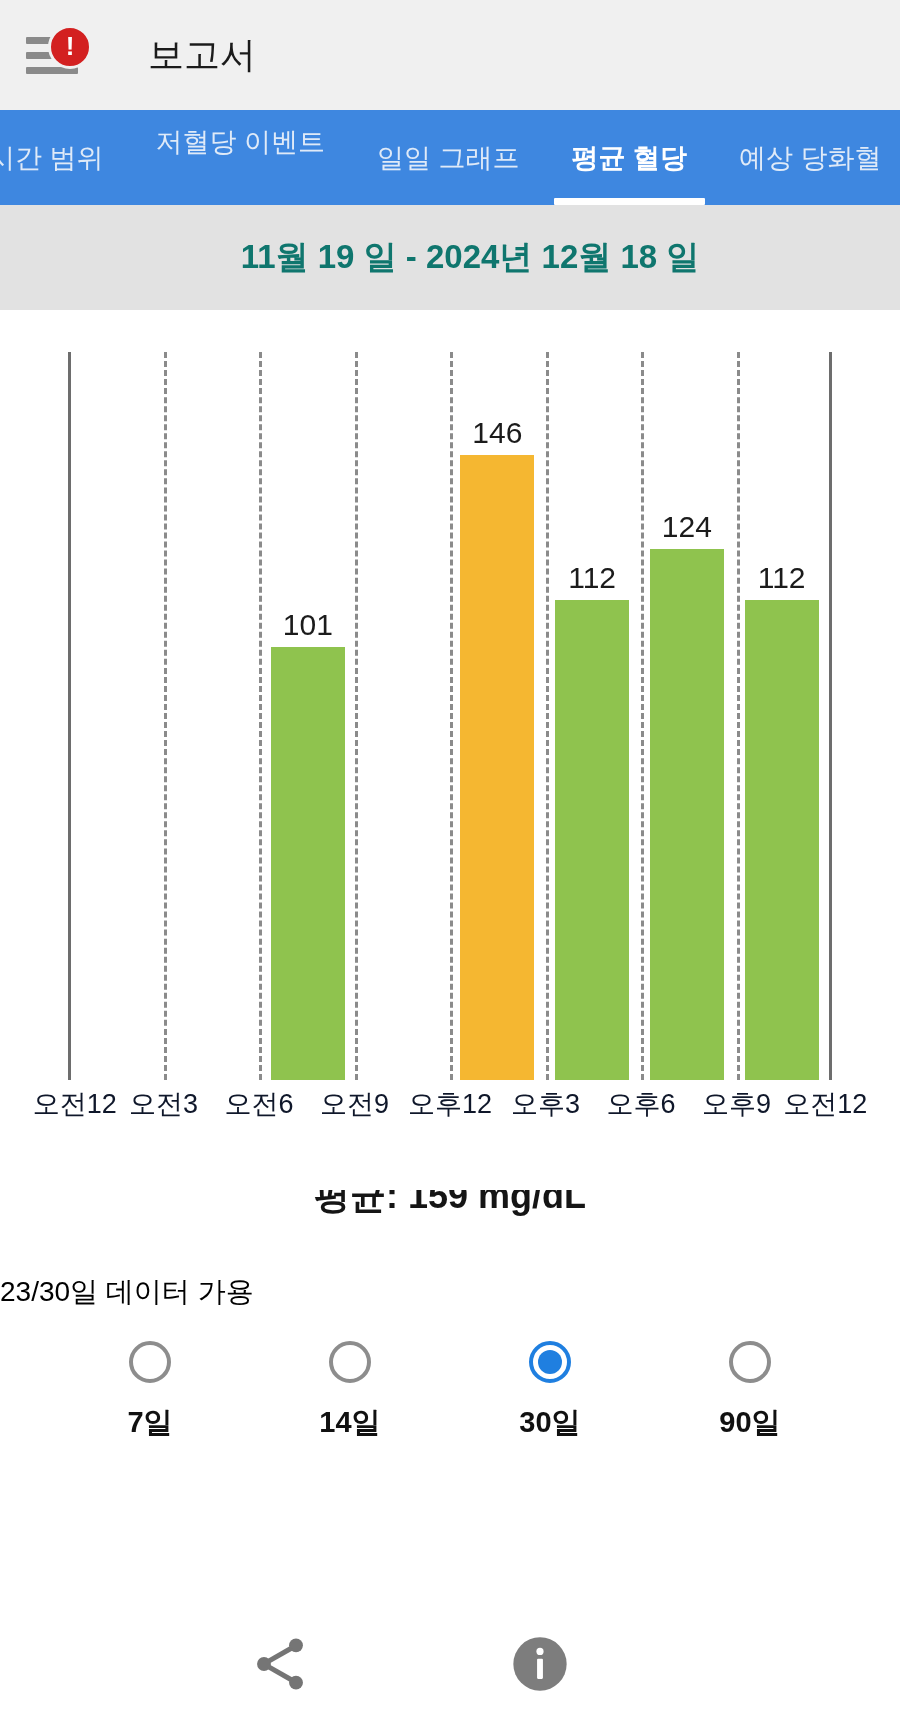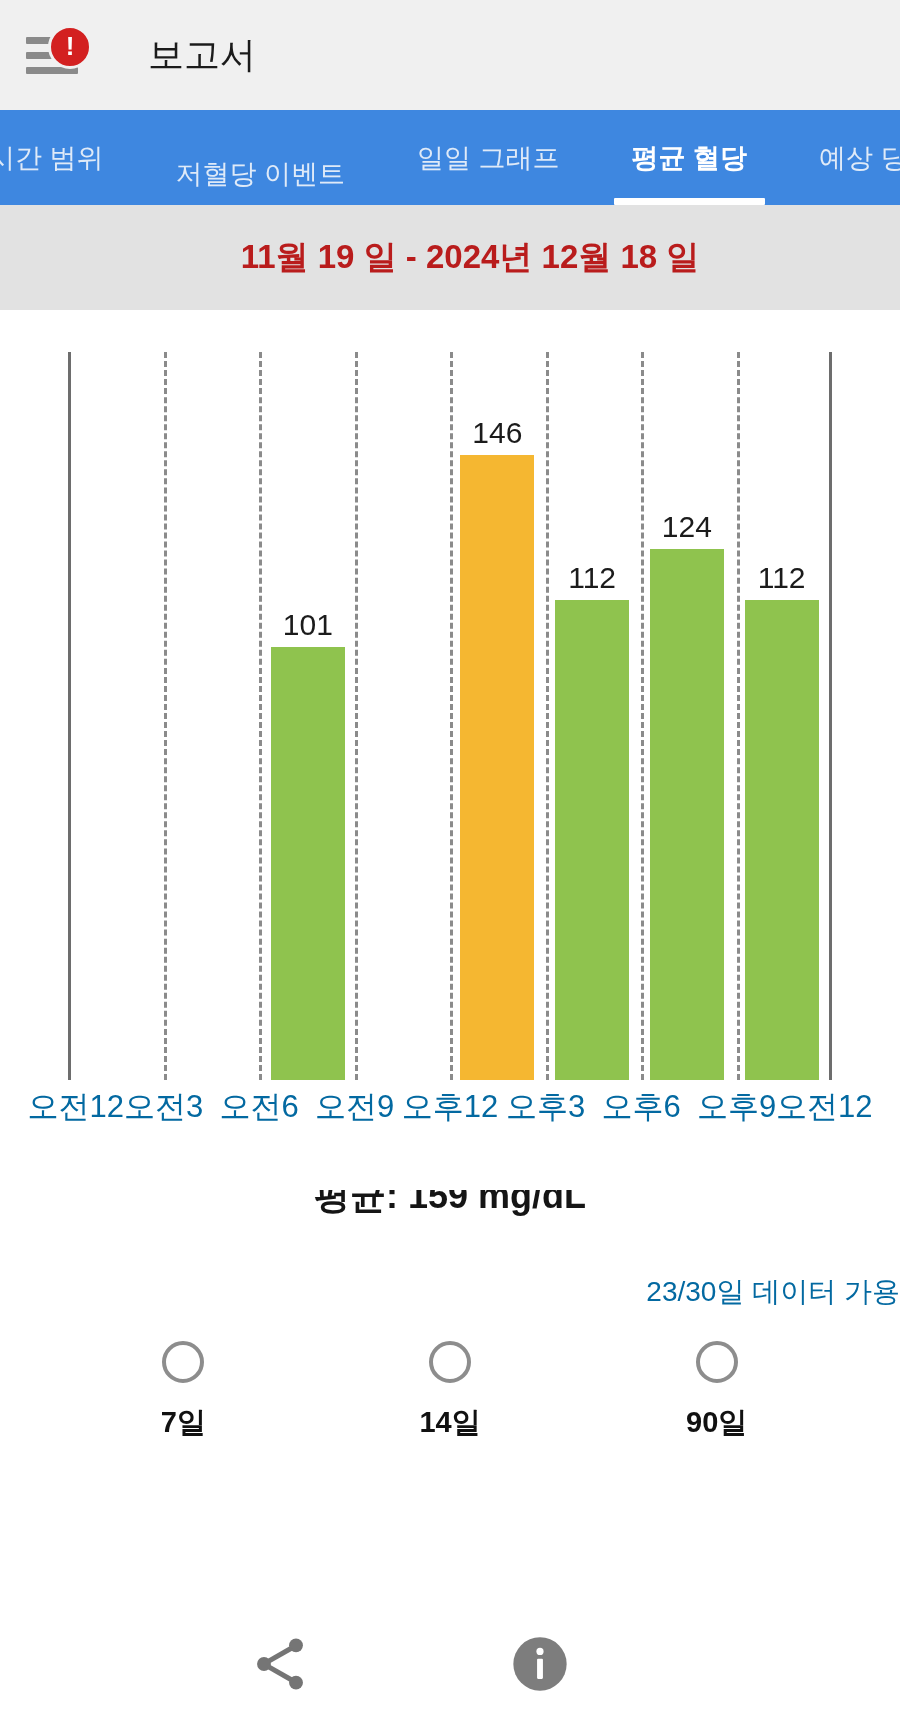--- a/index.html
+++ b/index.html
@@ -39,43 +39,43 @@
     font-family:"Liberation Sans",sans-serif;margin-top:-2px;
   }
   .appbar-title{
     margin-left:58px;font-size:36px;color:#1b1b1b;
     letter-spacing:0px;
   }
 
   
   .tabbar{
     height:95px;background:#3e87e0;
-    display:flex;align-items:flex-start;
-    position:relative;overflow:hidden;gap:20px;
+    display:flex;align-items:flex-end;
+    position:relative;overflow:hidden;
   }
   .tab{
     color:#dfeaf8;font-size:27px;white-space:nowrap;
     display:flex;align-items:center;justify-content:center;
     height:100%;position:relative;cursor:pointer;
   }
   .tab.t0{margin-left:-38px;padding:0 26px;}
   .tab.t1{padding:16px 26px;}
   .tab.t2{padding:0 26px;color:#ffffff;font-weight:bold;}
   .tab.t3{padding:0 26px;}
   .tab.t4{padding:0 26px;}
   .tab.active::after{
     content:"";position:absolute;left:8px;right:8px;bottom:0;
     height:7px;background:#ffffff;border-radius:1px;
   }
 
   
   .date-header{
     height:105px;background:#e2e2e2;
     display:flex;align-items:center;justify-content:center;
-    font-size:33px;font-weight:bold;color:#b91c1c;padding-left:40px;
+    font-size:33px;font-weight:bold;color:#0f766e;padding-left:40px;
   }
 
   
   .chart-wrap{
     position:relative;background:#ffffff;
     height:880px;
   }
   .plot{
     position:absolute;left:68px;right:68px;top:42px;bottom:110px;
   }
@@ -97,33 +97,33 @@
     align-items:center;
   }
   .bar-val{
     font-size:30px;color:#1b1b1b;margin-bottom:7px;line-height:1;
   }
   .bar-rect{width:100%;}
   .xlabels{
     position:absolute;left:68px;right:68px;bottom:58px;height:46px;
   }
   .xlab{
-    position:absolute;font-size:31px;color:#0369a1;white-space:nowrap;
+    position:absolute;font-size:27px;color:#0f172a;white-space:nowrap;
     transform:translateX(-50%);
   }
 
   
   .avg-line{
     text-align:center;font-size:36px;font-weight:bold;color:#151515;
     margin-top:-18px;
   }
 
   
   .avail{
-    text-align:right;font-size:28px;color:#0369a1;margin-top:52px;
+    text-align:left;font-size:28px;color:#000000;margin-top:52px;
   }
 
   
   .radios{
     display:flex;margin-top:30px;padding:0 50px;box-sizing:border-box;
   }
   .radio-item{
     flex:1;display:flex;flex-direction:column;align-items:center;cursor:pointer;
   }
   .radio-circle{
@@ -233,20 +233,26 @@
         <div class="radio-dot"></div>
       </div>
       <div class="radio-label">7일</div>
     </div>
     <div class="radio-item">
       <div class="radio-circle">
         <div class="radio-dot"></div>
       </div>
       <div class="radio-label">14일</div>
     </div>
+    <div class="radio-item selected">
+      <div class="radio-circle">
+        <div class="radio-dot"></div>
+      </div>
+      <div class="radio-label">30일</div>
+    </div>
     <div class="radio-item">
       <div class="radio-circle">
         <div class="radio-dot"></div>
       </div>
       <div class="radio-label">90일</div>
     </div>
   </div>
 
 <div class="bottombar">
   <div class="bottom-btn share-btn">

